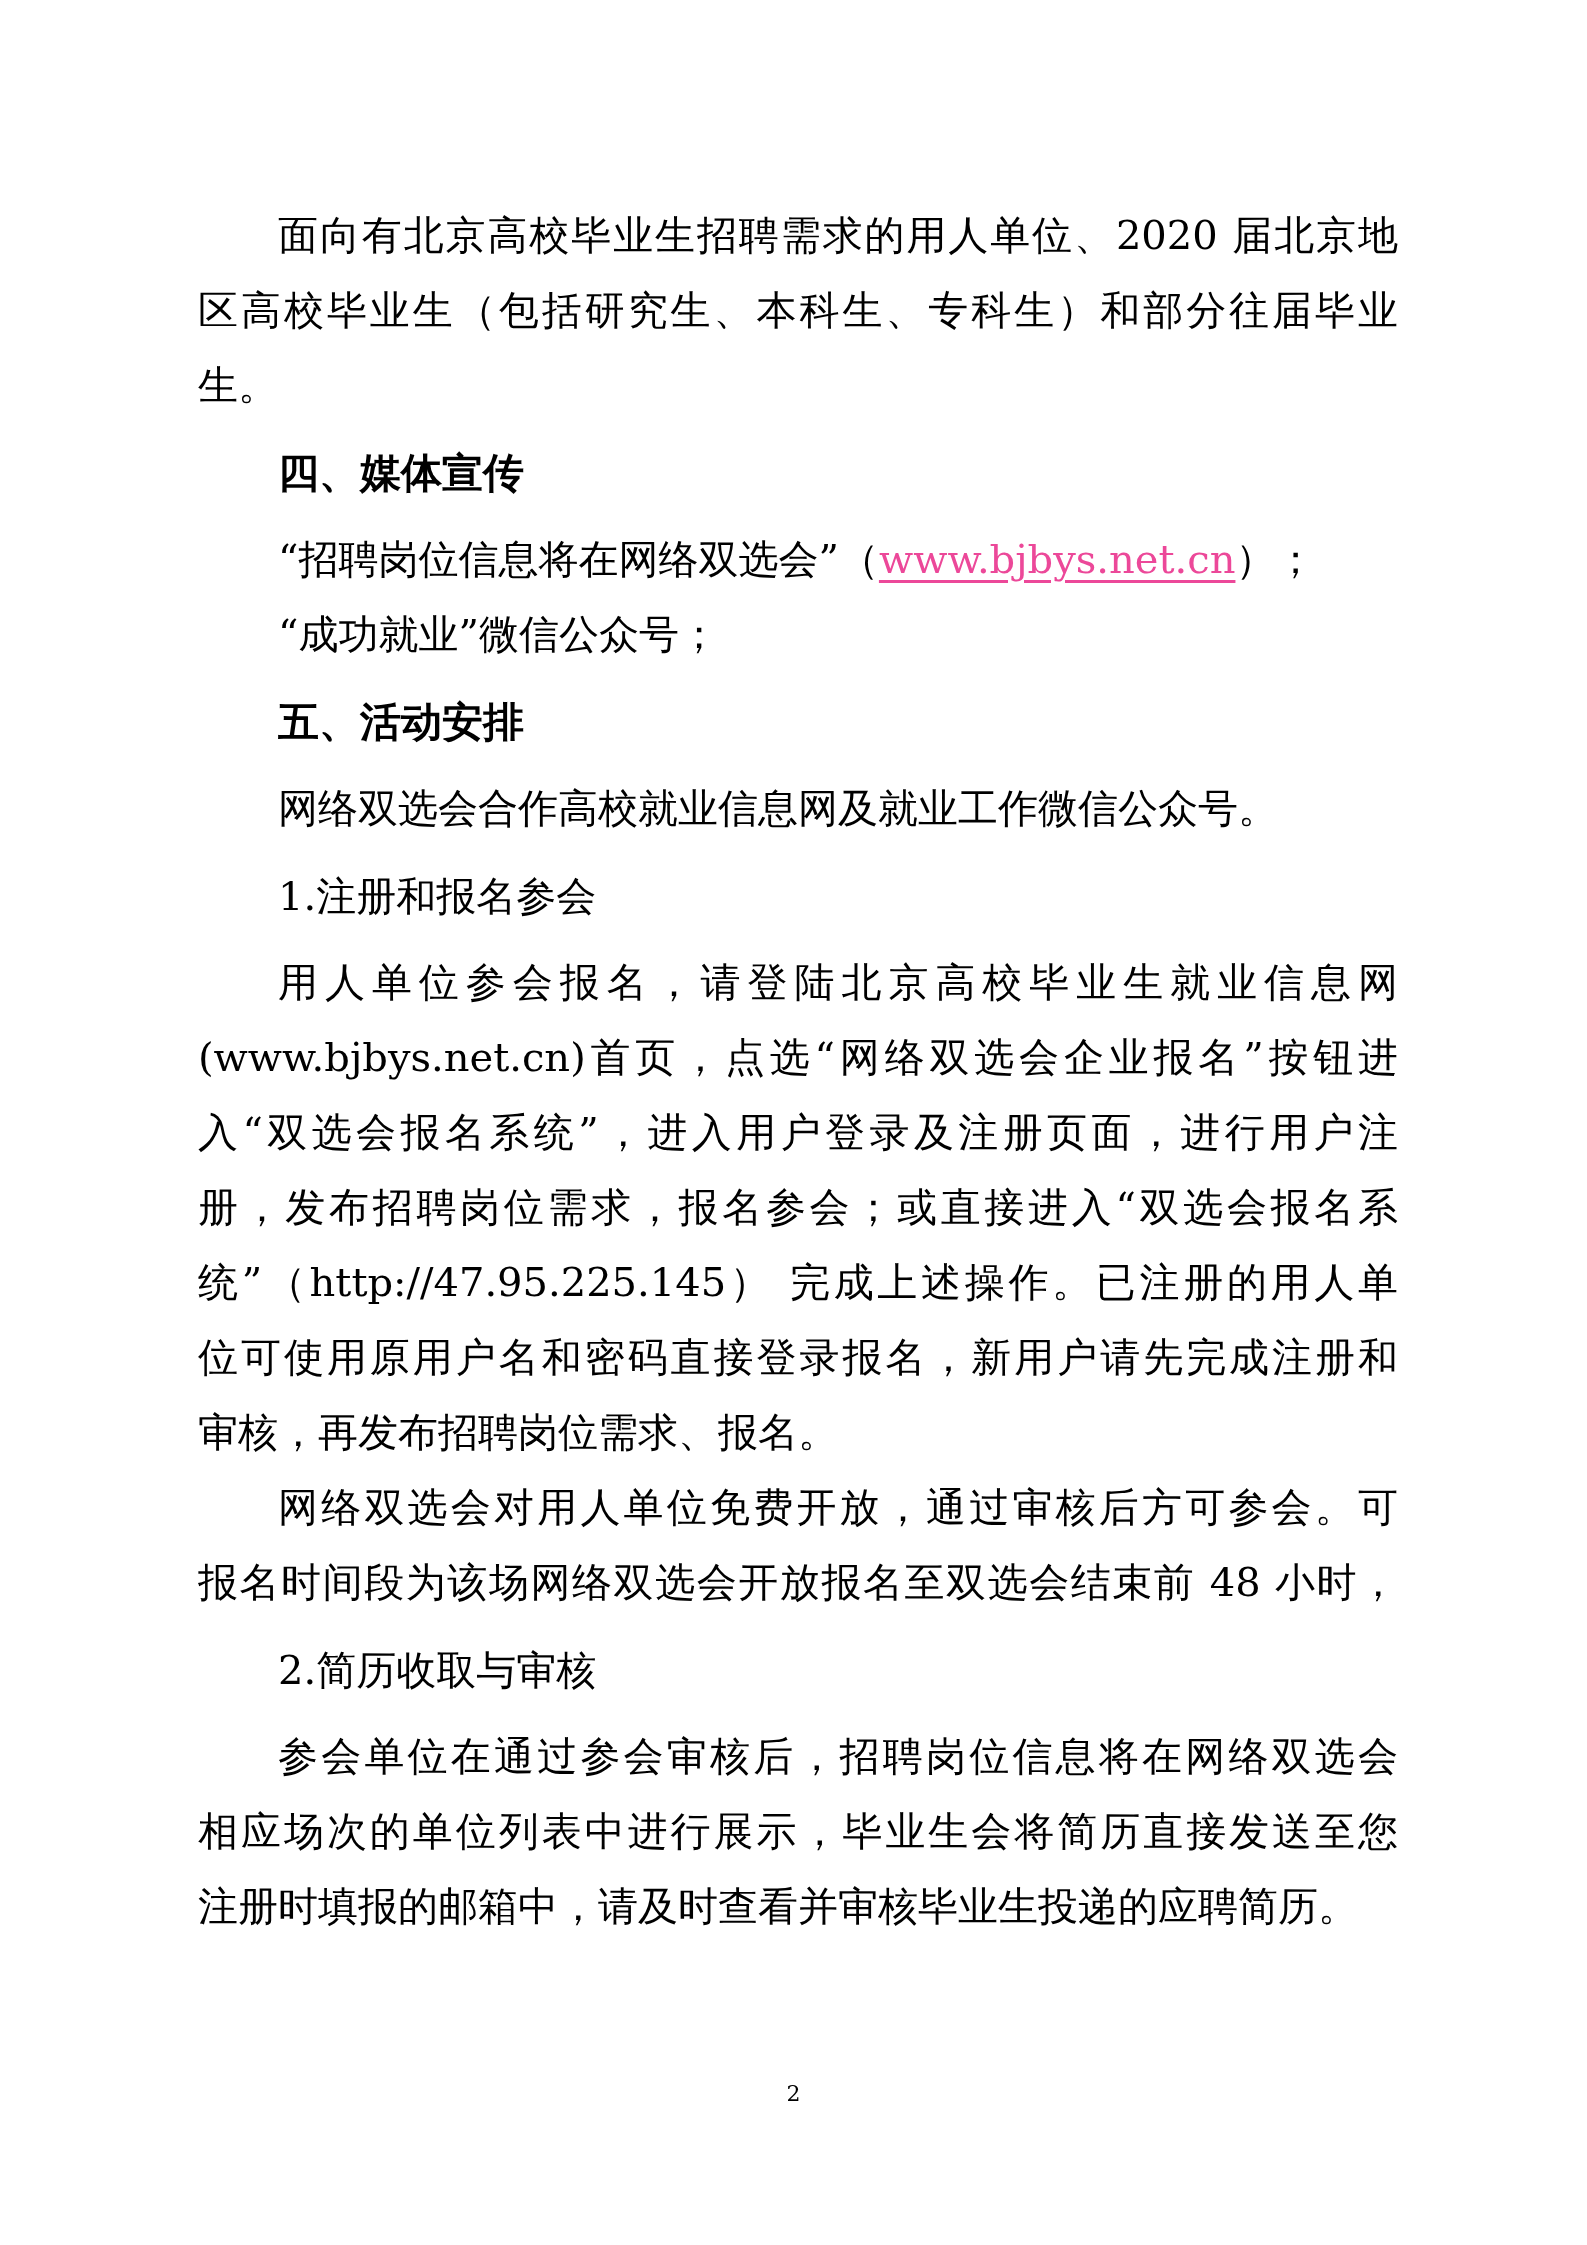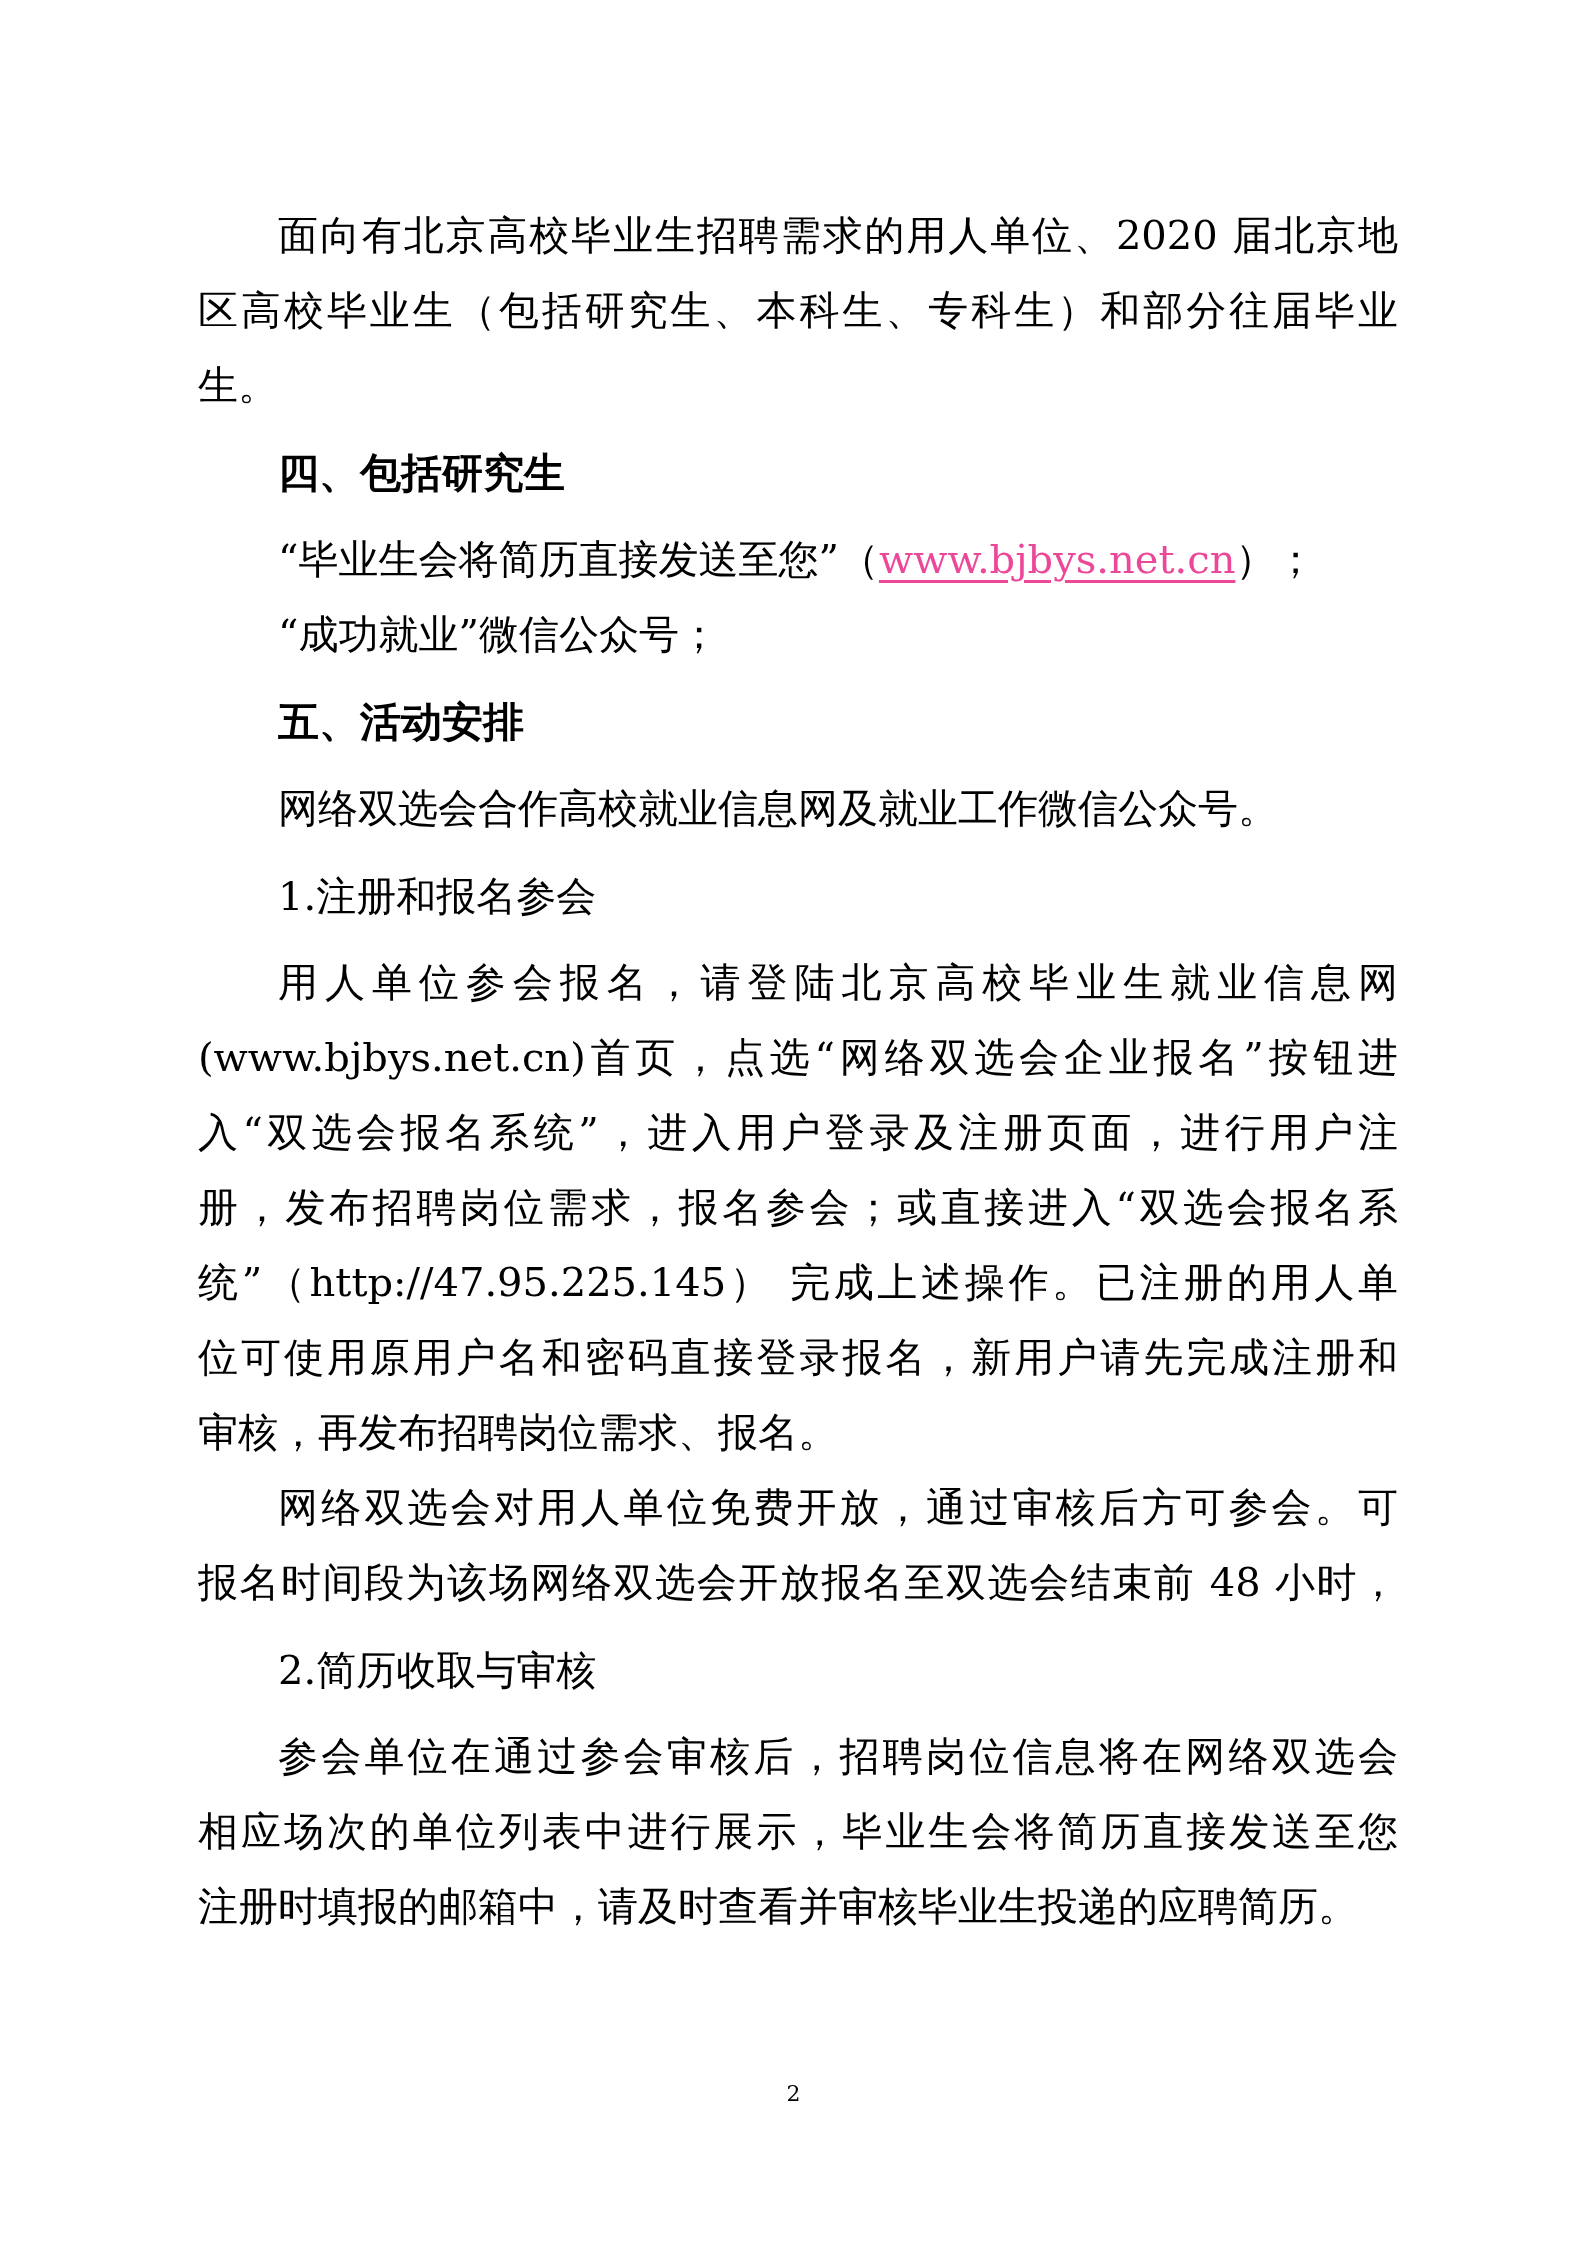--- a/index.html
+++ b/index.html
@@ -82,24 +82,24 @@
 <body>
 
 <div class="page">
   <div class="doc-body">
       <div class="block block-paragraph">
         <div class="line fill indent"><span>面向有北京高校毕业生招聘需求的用人单位、2020 届北京地</span></div>
         <div class="line fill"><span>区高校毕业生（包括研究生、本科生、专科生）和部分往届毕业</span></div>
         <div class="line"><span>生。</span></div>
       </div>
       <div class="block block-heading">
-        <div class="line indent"><span>四、包括研究生</span></div>
+        <div class="line indent"><span>四、媒体宣传</span></div>
       </div>
       <div class="block block-paragraph">
-        <div class="line indent"><span>“毕业生会将简历直接发送至您”（</span><span class="seg-link">www.bjbys.net.cn</span><span>）；</span></div>
+        <div class="line indent"><span>“招聘岗位信息将在网络双选会”（</span><span class="seg-link">www.bjbys.net.cn</span><span>）；</span></div>
       </div>
       <div class="block block-paragraph">
         <div class="line indent"><span>“成功就业”微信公众号；</span></div>
       </div>
       <div class="block block-heading">
         <div class="line indent"><span>五、活动安排</span></div>
       </div>
       <div class="block block-paragraph">
         <div class="line indent"><span>网络双选会合作高校就业信息网及就业工作微信公众号。</span></div>
       </div>

